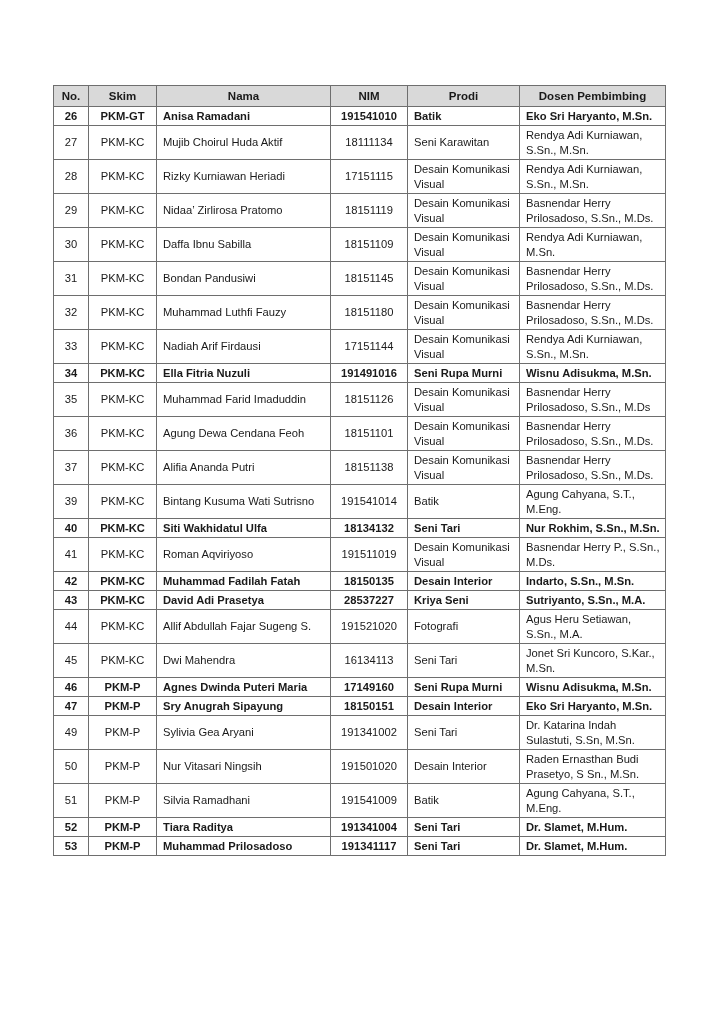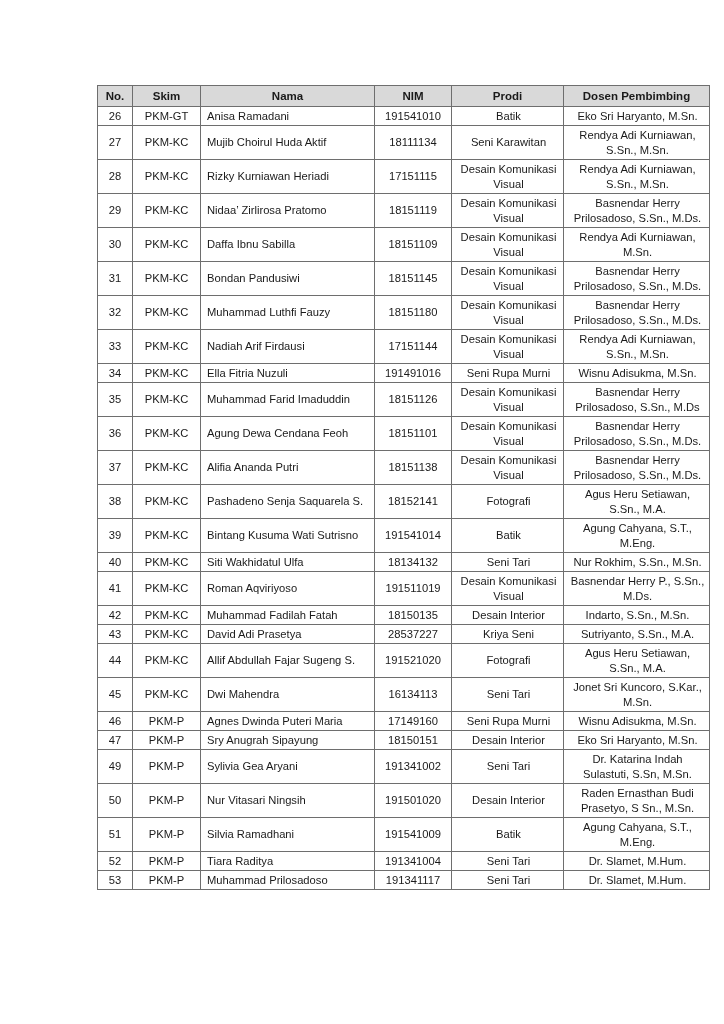--- a/index.html
+++ b/index.html
@@ -1,34 +1,34 @@
 <!DOCTYPE html>
 <html><head>
 <meta charset="utf-8">
 <style>
   html, body { margin: 0; padding: 0; background: #ffffff; }
   body { width: 724px; height: 1024px; position: relative; overflow: hidden;
          font-family: "Liberation Sans", sans-serif; color: #1a1a1a; }
   table.roster {
     position: absolute; left: 53px; top: 85px; width: 612px;
     border-collapse: collapse; table-layout: fixed;
-    font-size: 11.2px; line-height: 14.5px; margin-left: 44px;
+    font-size: 11.2px; line-height: 14.5px;
   }
   table.roster th, table.roster td {
     border: 1px solid #6e6e6e; padding: 1px 4px; vertical-align: middle;
     overflow: hidden; white-space: nowrap;
   }
   table.roster th {
     background: #d9d9d9; font-weight: bold; text-align: center;
     height: 18px; font-size: 11.5px;
   }
   table.roster td.c { text-align: center; }
   table.roster td.l { text-align: left; padding-left: 6px; }
-  table.roster td.wrap { white-space: normal; line-height: 14.5px; text-align: center; }
-  tr.single td { height: 16px; }
+  table.roster td.wrap { white-space: normal; line-height: 14.5px; }
+  tr.single td { height: 16px; font-weight: bold; }
   tr.double td { height: 31px; }
 </style>
 </head>
 <body>
 
 <table class="roster">
   <colgroup>
     <col style="width:35px">
     <col style="width:68px">
     <col style="width:174px">
@@ -204,33 +204,20 @@
         <td class="l wrap">
           <div>Desain Komunikasi</div>
           <div>Visual</div>
         </td>
         <td class="l wrap">
           <div>Basnendar Herry</div>
           <div>Prilosadoso, S.Sn., M.Ds.</div>
         </td>
       </tr>
       <tr class="double">
-        <td class="c">38</td>
-        <td class="c">PKM-KC</td>
-        <td class="l">Pashadeno Senja Saquarela S.</td>
-        <td class="c">18152141</td>
-        <td class="l wrap">
-          <div>Fotografi</div>
-        </td>
-        <td class="l wrap">
-          <div>Agus Heru Setiawan,</div>
-          <div>S.Sn., M.A.</div>
-        </td>
-      </tr>
-      <tr class="double">
         <td class="c">39</td>
         <td class="c">PKM-KC</td>
         <td class="l">Bintang Kusuma Wati Sutrisno</td>
         <td class="c">191541014</td>
         <td class="l wrap">
           <div>Batik</div>
         </td>
         <td class="l wrap">
           <div>Agung Cahyana, S.T.,</div>
           <div>M.Eng.</div>

